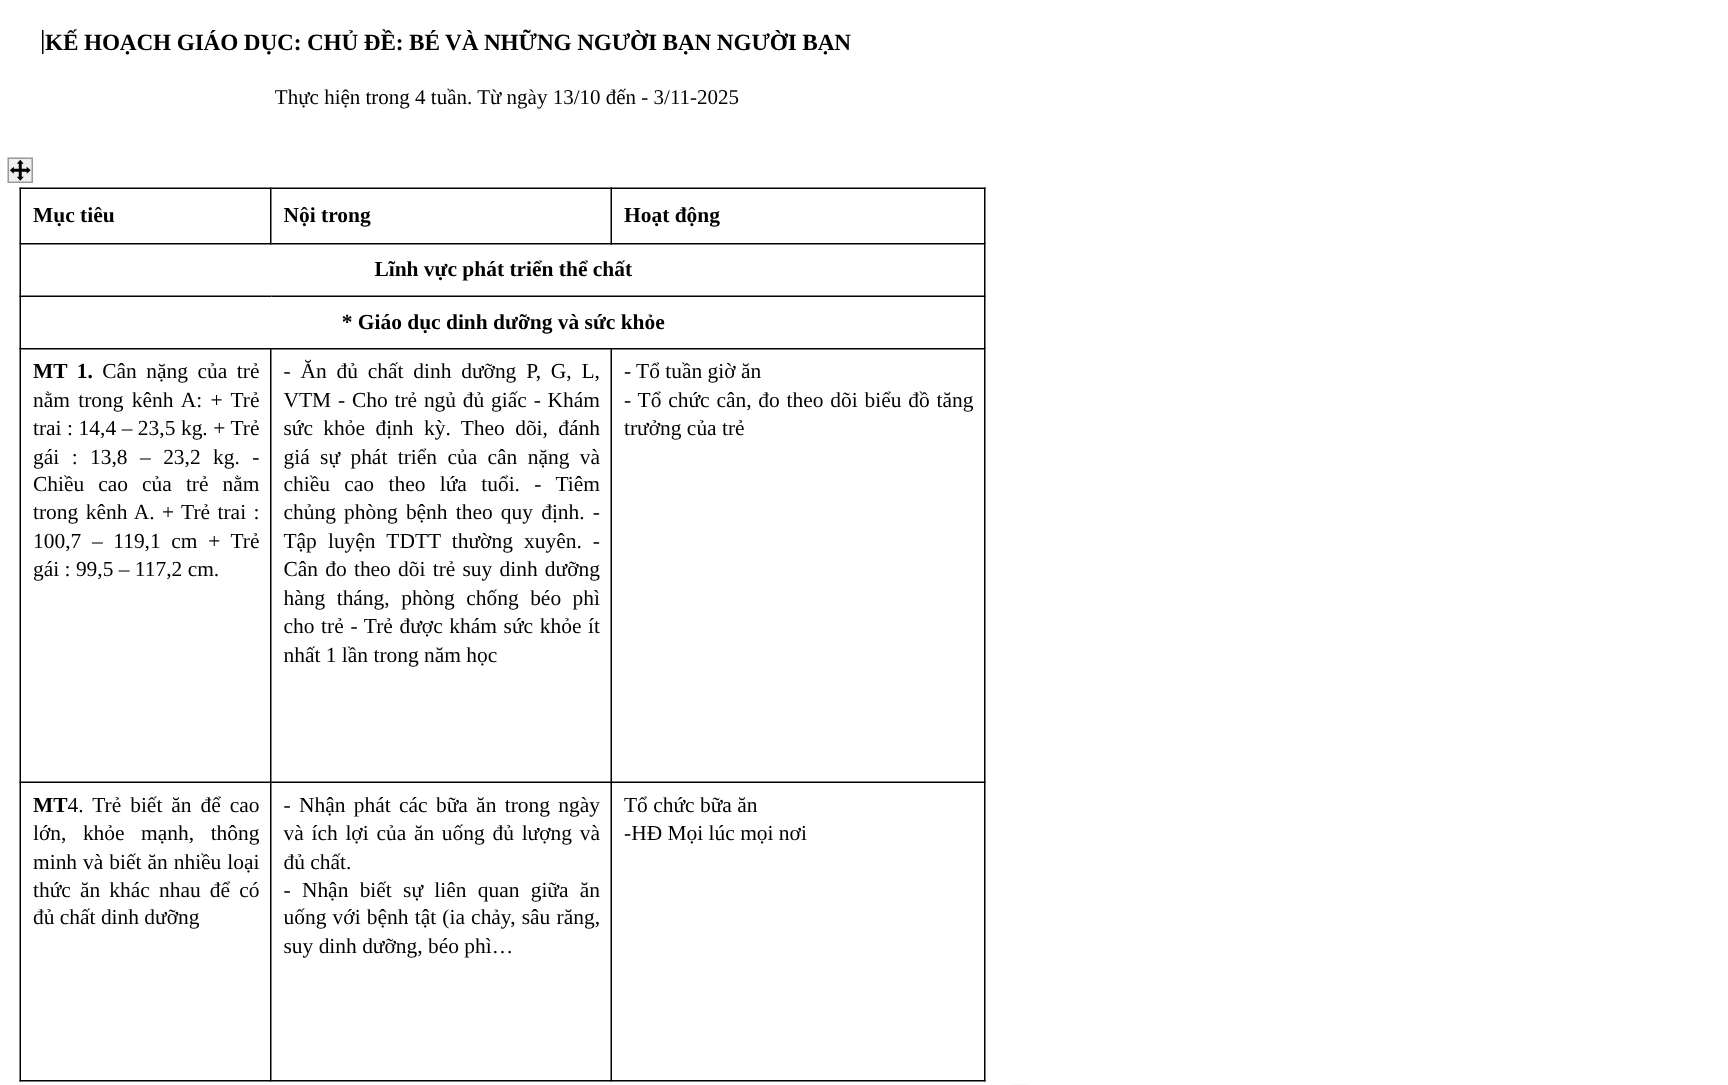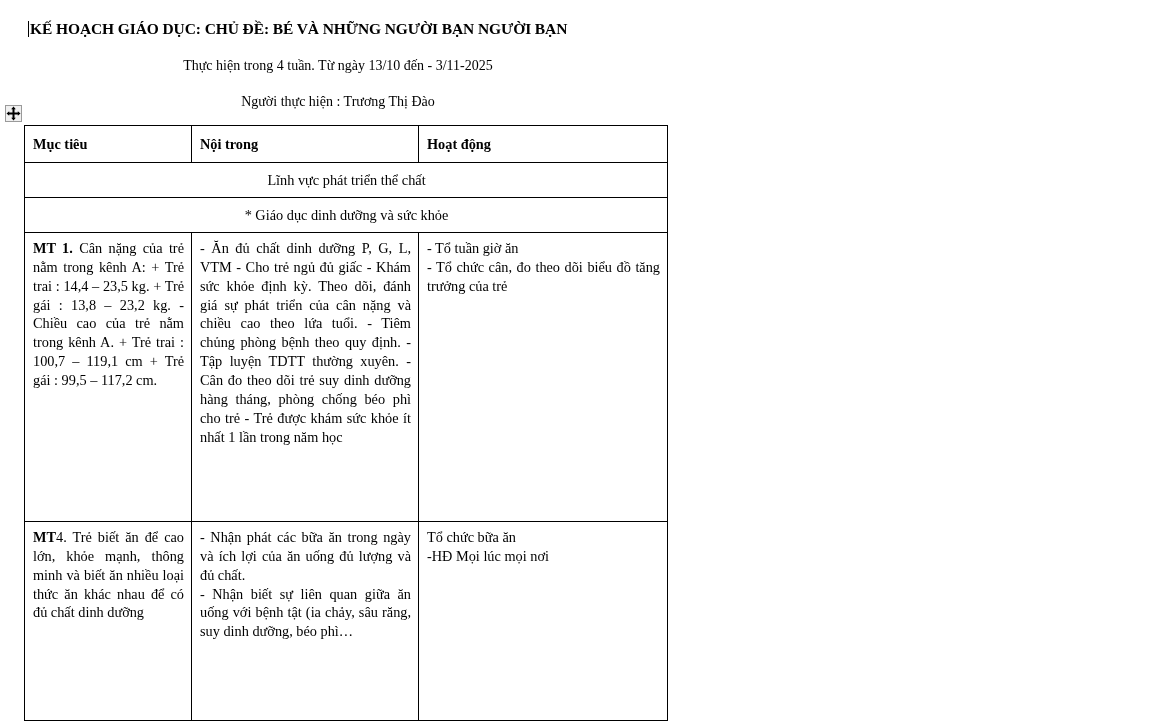--- a/index.html
+++ b/index.html
@@ -89,21 +89,21 @@
     height: 17px;
     border: 1px solid #9a9a9a;
     background: #f0f0f0;
     box-sizing: border-box;
   }
   .move-handle svg { display: block; }
 
   
   .tbl {
     position: absolute;
-    left: 24px;
+    left: 13px;
     top: 125px;
     width: 643px;
     border-collapse: collapse;
     table-layout: fixed;
   }
   .tbl td {
     border: 1px solid #000000;
     vertical-align: top;
     padding: 6px 7px 6px 8px;
     font-size: 14.3px;
@@ -114,21 +114,21 @@
   .col3 { width: 249px; }
 
   .hdr td {
     font-weight: bold;
     height: 24px;
     vertical-align: middle;
     padding-top: 6px;
     padding-bottom: 6px;
   }
   .band td {
-    font-weight: normal;
+    font-weight: bold;
     text-align: center;
     height: 22px;
     vertical-align: middle;
     padding-top: 6px;
     padding-bottom: 6px;
   }
 
   .just { text-align: justify; text-align-last: left; hyphens: none; }
   .cellp { margin: 0; }
   .cellp + .cellp { }
@@ -143,21 +143,20 @@
 <div id="canvas">
 
   <div class="page-gap-right"></div>
   <div class="page-gap"></div>
 
   <div class="page">
 
     <div class="doc-title"><span class="caret"></span><span>KẾ HOẠCH GIÁO DỤC: CHỦ ĐỀ: BÉ VÀ NHỮNG NGƯỜI BẠN NGƯỜI BẠN</span></div>
 
     <div class="doc-subtitle line1">Thực hiện trong 4 tuần. Từ ngày 13/10 đến - 3/11-2025</div>
-    <div class="doc-subtitle line2">Người thực hiện : Trương Thị Đào</div>
 
     <div class="move-handle">
       <svg width="15" height="15" viewBox="0 0 15 15" aria-hidden="true">
         <g fill="#000000">
           <rect x="6.5" y="2" width="2" height="11"></rect>
           <rect x="2" y="6.5" width="11" height="2"></rect>
           <polygon points="7.5,0.5 5.2,3.2 9.8,3.2"></polygon>
           <polygon points="7.5,14.5 5.2,11.8 9.8,11.8"></polygon>
           <polygon points="0.5,7.5 3.2,5.2 3.2,9.8"></polygon>
           <polygon points="14.5,7.5 11.8,5.2 11.8,9.8"></polygon>

